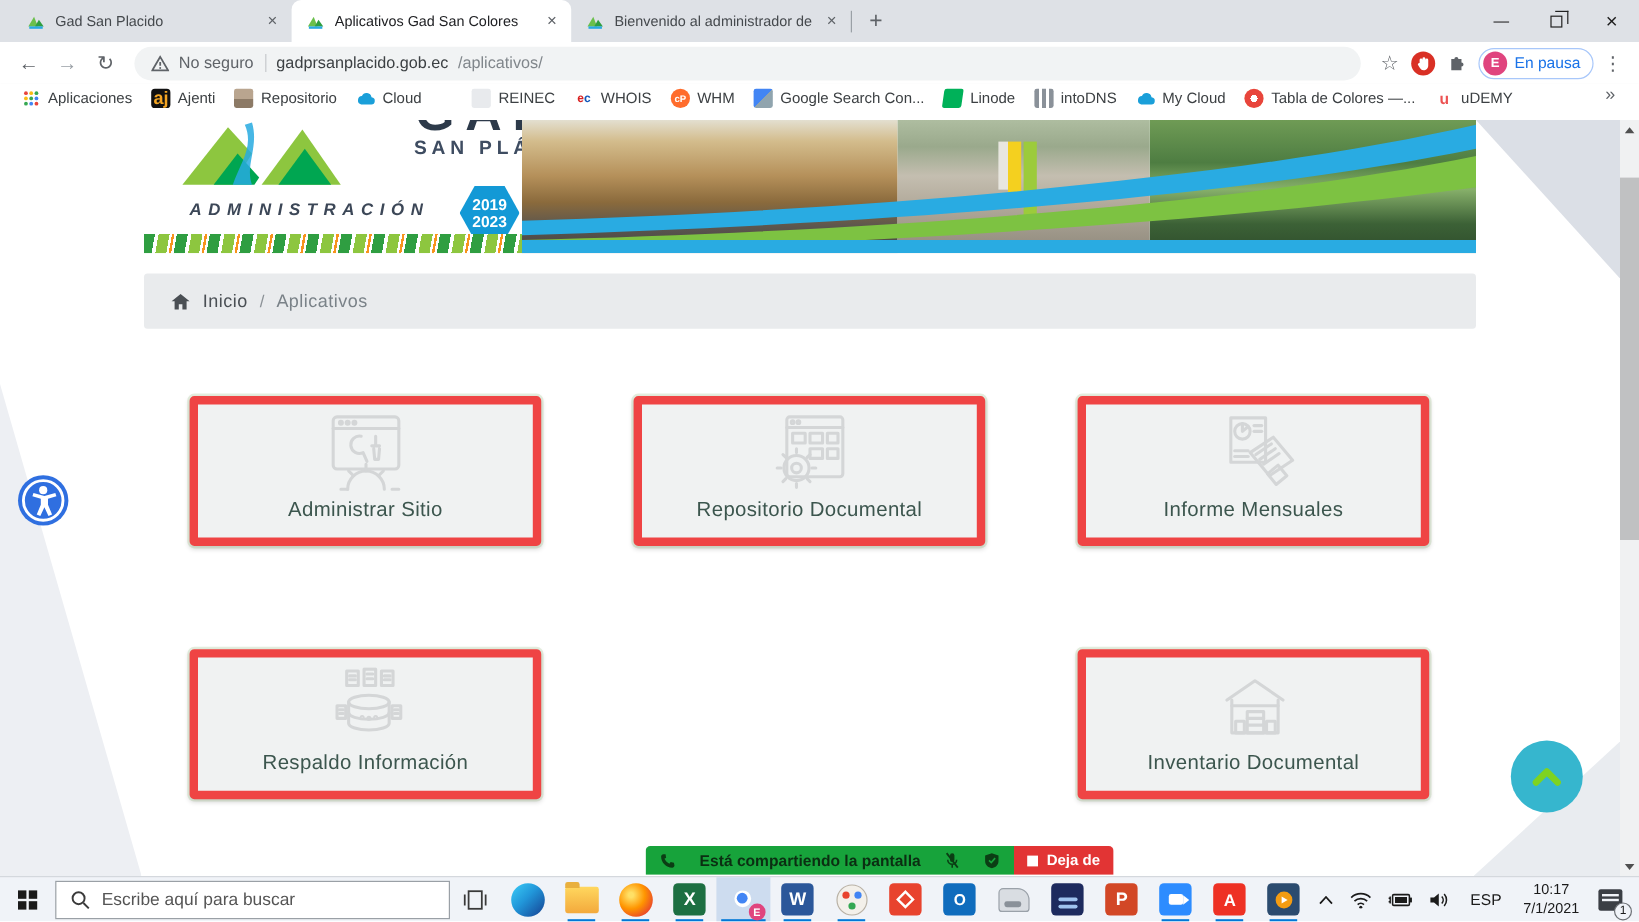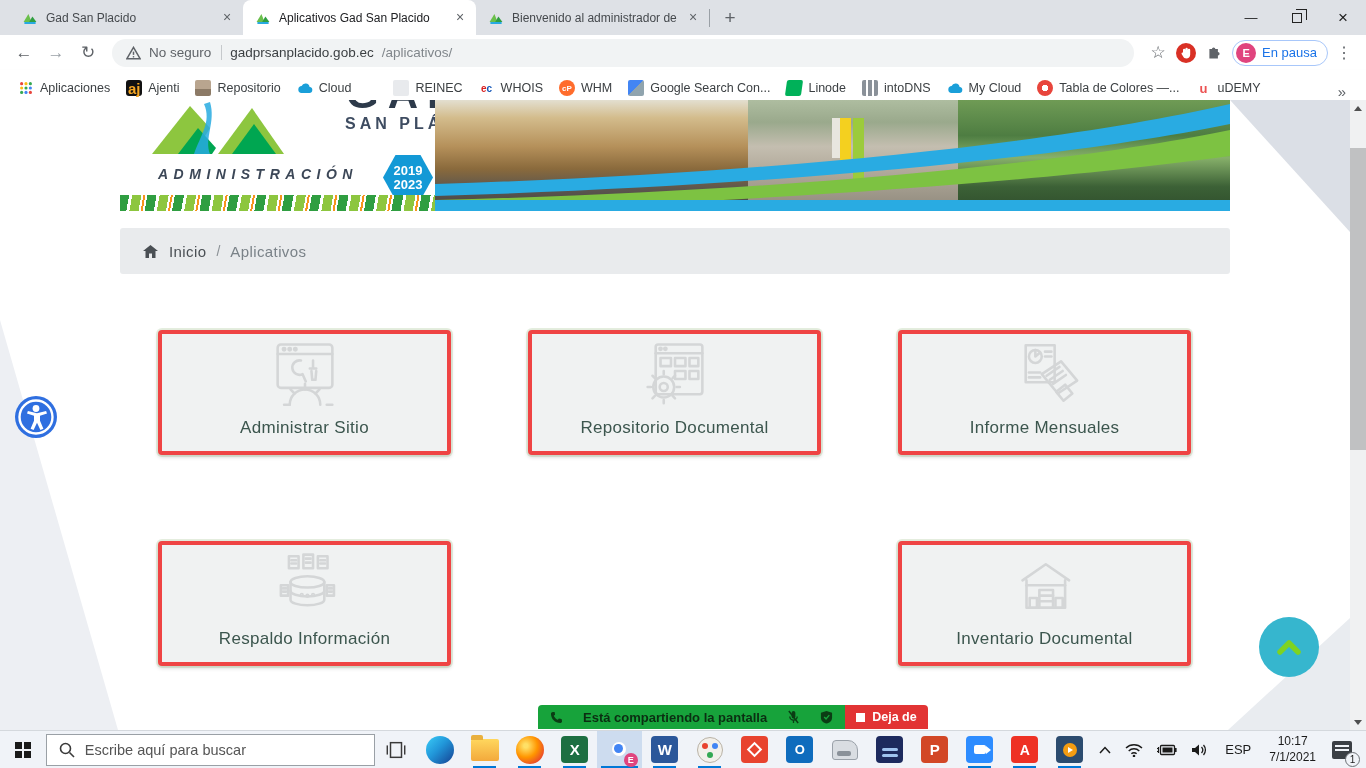--- a/index.html
+++ b/index.html
@@ -32,21 +32,21 @@
   .url-host { color:#3c4043; font-size:13.5px; }
   .url-path { color:#80868b; font-size:13.5px; }
   .ext-hand { width:20px; height:20px; border-radius:50%; background:#d93025; position:relative; }
   .ext-hand svg { position:absolute; inset:0; }
   .profile-pill { height:26px; border:1.5px solid #a8c7fa; background:#fff; border-radius:14px; display:flex; align-items:center; gap:6px; padding:0 10px 0 3px; cursor:pointer; }
   .profile-avatar { width:20px; height:20px; border-radius:50%; background:#e0447e; color:#fff; font-size:11px; font-weight:bold; display:flex; align-items:center; justify-content:center; }
   .profile-label { color:#1a73e8; font-size:13px; }
   .menu-dots { font-size:16px; color:#5f6368; width:24px; text-align:center; cursor:pointer; }
 
   
-  .bookmarksbar { position:absolute; top:70px; left:0; width:1366px; height:30px; background:#fff; display:flex; align-items:flex-end; padding:0 10px; box-shadow:0 1px 2px rgba(0,0,0,.08); }
+  .bookmarksbar { position:absolute; top:70px; left:0; width:1366px; height:30px; background:#fff; display:flex; align-items:flex-start; padding:0 10px; box-shadow:0 1px 2px rgba(0,0,0,.08); }
   .bm { display:flex; align-items:center; gap:6px; padding:0 8px; height:24px; border-radius:12px; cursor:pointer; }
   .bm .bm-label { font-size:12.5px; color:#3c4043; white-space:nowrap; }
   .bm-ic { width:16px; height:16px; flex:0 0 16px; display:flex; align-items:center; justify-content:center; font-weight:bold; border-radius:3px; }
   .bm-gap { margin-left:26px; }
   .bm-overflow { margin-left:auto; color:#5f6368; font-size:15px; padding:0 10px; cursor:pointer; }
   .ic-ajenti { background:#111; color:#f5a623; font-size:15px; }
   .ic-repo { background:linear-gradient(180deg,#b9a58f 55%,#8c7a66 55%); border-radius:2px; }
   .ic-cloudblue svg { display:block; }
   .ic-blank { background:#e8eaed; border-radius:2px; }
   .ic-ec { font-size:10px; }
@@ -87,21 +87,21 @@
 
   
   .breadcrumb { position:absolute; left:120px; top:128px; width:1110px; height:46px; background:#e9ebed; border-radius:3px; display:flex; align-items:center; gap:10px; padding-left:22px; }
   .crumb-home { color:#4a4f54; font-size:15px; letter-spacing:.4px; cursor:pointer; }
   .crumb-sep { color:#8b9196; font-size:14px; }
   .crumb-current { color:#7a8288; font-size:15px; letter-spacing:.4px; }
 
   
   .tiles-row { position:absolute; left:158px; width:1033px; display:flex; justify-content:space-between; }
   .row1 { top:230px; } .row2 { top:441px; }
-  .tile { width:293px; height:125px; background:#f0f2f2; border:4px solid #ef4444; border-radius:4px; position:relative; cursor:pointer;
+  .tile { width:293px; height:125px; background:#f0f2f2; border:7px solid #ef4444; border-radius:4px; position:relative; cursor:pointer;
     box-shadow:0 0 0 2px rgba(143,181,115,.22), 0 2px 4px rgba(0,0,0,.18); }
   .tile-icon { position:absolute; top:8px; left:50%; transform:translateX(-50%); }
   .tile-icon svg { stroke:#d4d6d7; fill:none; stroke-width:3.2; stroke-linecap:round; stroke-linejoin:round; }
   .tile-label { position:absolute; bottom:13px; width:100%; text-align:center; color:#3c564e; font-size:17px; letter-spacing:.3px; }
 
   
   .a11y-btn { position:absolute; left:14px; top:295px; width:44px; height:44px; cursor:pointer; }
   .scrolltop { position:absolute; left:1259px; top:517px; width:60px; height:60px; border-radius:50%; background:#36b6ce; display:flex; align-items:center; justify-content:center; cursor:pointer; }
 
   
@@ -186,21 +186,21 @@
           </svg></span>
       <span class="title">Gad San Placido</span>
       <span class="close">×</span>
     </div>
     <div class="tab active">
       <span class="favicon"><svg viewBox="0 0 20 20" width="16" height="16">
             <polygon points="2,15 8,5 12,15" fill="#6abf4b"></polygon>
             <polygon points="9,15 13,8 18,15" fill="#2f9e41"></polygon>
             <rect x="3" y="15" width="14" height="2.5" fill="#27aae1"></rect>
           </svg></span>
-      <span class="title">Aplicativos Gad San Placido</span>
+      <span class="title">Aplicativos Gad San Colores</span>
       <span class="close">×</span>
     </div>
     <div class="tab">
       <span class="favicon"><svg viewBox="0 0 20 20" width="16" height="16">
             <polygon points="2,15 8,5 12,15" fill="#6abf4b"></polygon>
             <polygon points="9,15 13,8 18,15" fill="#2f9e41"></polygon>
             <rect x="3" y="15" width="14" height="2.5" fill="#27aae1"></rect>
           </svg></span>
       <span class="title">Bienvenido al administrador de I</span>
       <span class="close">×</span>

